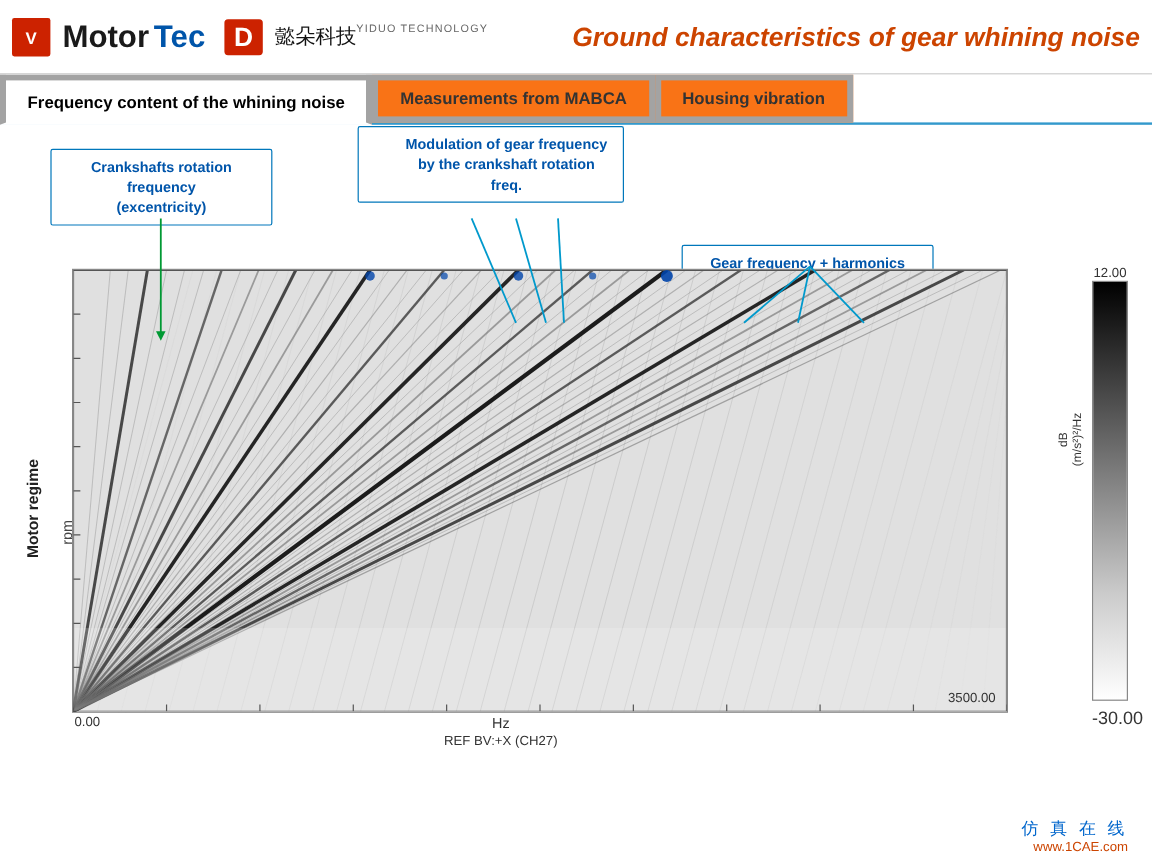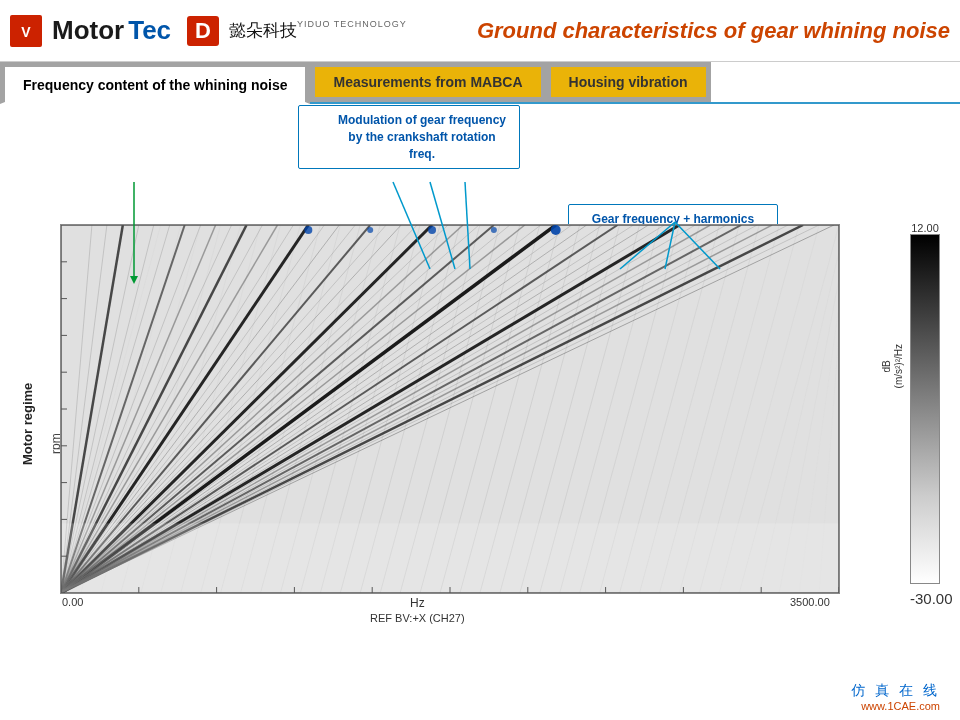--- a/index.html
+++ b/index.html
@@ -78,21 +78,21 @@
       background: #fff;
       color: #222;
     }
     .tab.active {
       background: #fff;
       border-bottom: 2px solid #fff;
       margin-bottom: -2px;
       color: #000;
     }
     .tab:not(.active) {
-      background: #eab308;
+      background: #f97316;
       color: #333;
     }
 
     
     #content-area {
       position: relative;
       display: flex;
       width: 960px;
       height: calc(720px - 62px - 42px);
     }
@@ -211,20 +211,24 @@
 </div>
 
 <div id="tab-bar">
   <div class="tab active">Frequency content of the whining noise</div>
   <div class="tab">Measurements from MABCA</div>
   <div class="tab">Housing vibration</div>
 </div>
 
 <div id="content-area">
 
+  <div class="annotation-box" style="top:20px;left:42px;width:185px;">
+    <span style="white-space:pre-line;">Crankshafts rotation frequency
+(excentricity)</span>
+  </div>
   <div class="annotation-box" style="top:1px;left:298px;width:222px;padding-left:36px;">
     <span style="white-space:pre-line;">Modulation of gear frequency by the crankshaft rotation freq.</span>
   </div>
   <div class="annotation-box" style="top:100px;left:568px;width:210px;">
     <span>Gear frequency + harmonics</span>
   </div>
 
   <svg style="position:absolute;top:0;left:0;width:960px;height:616px;pointer-events:none;z-index:8;" viewBox="0 0 960 616">
 
     <line x1="134" y1="78" x2="134" y2="175" stroke="#009933" stroke-width="1.5"></line>
@@ -404,21 +408,21 @@
         <circle cx="310" cy="5" r="3" fill="#0044aa" opacity="0.7"></circle>
         <circle cx="372" cy="5" r="4" fill="#0044aa" opacity="0.8"></circle>
         <circle cx="434" cy="5" r="3" fill="#0044aa" opacity="0.7"></circle>
         <circle cx="496" cy="5" r="5" fill="#0044aa" opacity="0.9"></circle>
       </svg>
     </div>
   </div>
 
   <div style="position:absolute;left:62px;top:492px;font-size:11px;color:#333;">0.00</div>
   <div style="position:absolute;left:410px;top:492px;font-size:12px;color:#333;">Hz</div>
-  <div style="position:absolute;left:790px;top:492px;font-size:11px;color:#333;">3500.00</div>
+  <div style="position:absolute;left:790px;top:472px;font-size:11px;color:#333;">3500.00</div>
   <div style="position:absolute;left:370px;top:508px;font-size:11px;color:#333;">REF  BV:+X (CH27)</div>
 
   <div id="colorscale">
     <div id="colorscale-bar"></div>
   </div>
   <div class="cs-top-label">12.00</div>
   <div class="cs-bottom-label">-30.00</div>
   <div style="position:absolute;right:55px;top:240px;writing-mode:vertical-rl;transform:rotate(180deg);font-size:10px;color:#333;text-align:center;line-height:1.2;">
     <span>dB</span>
     <br>

